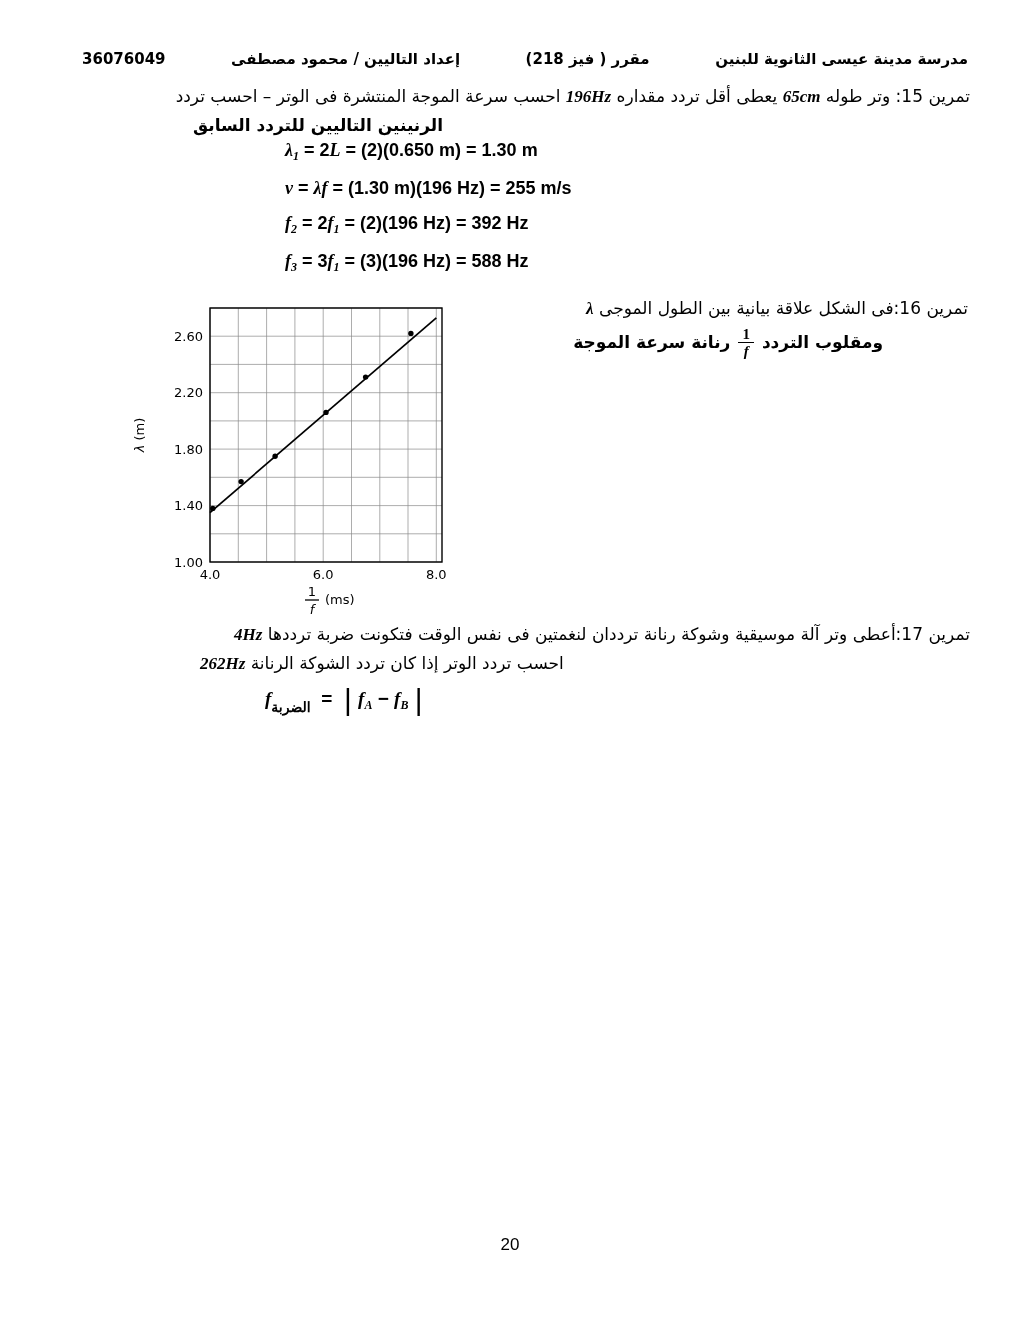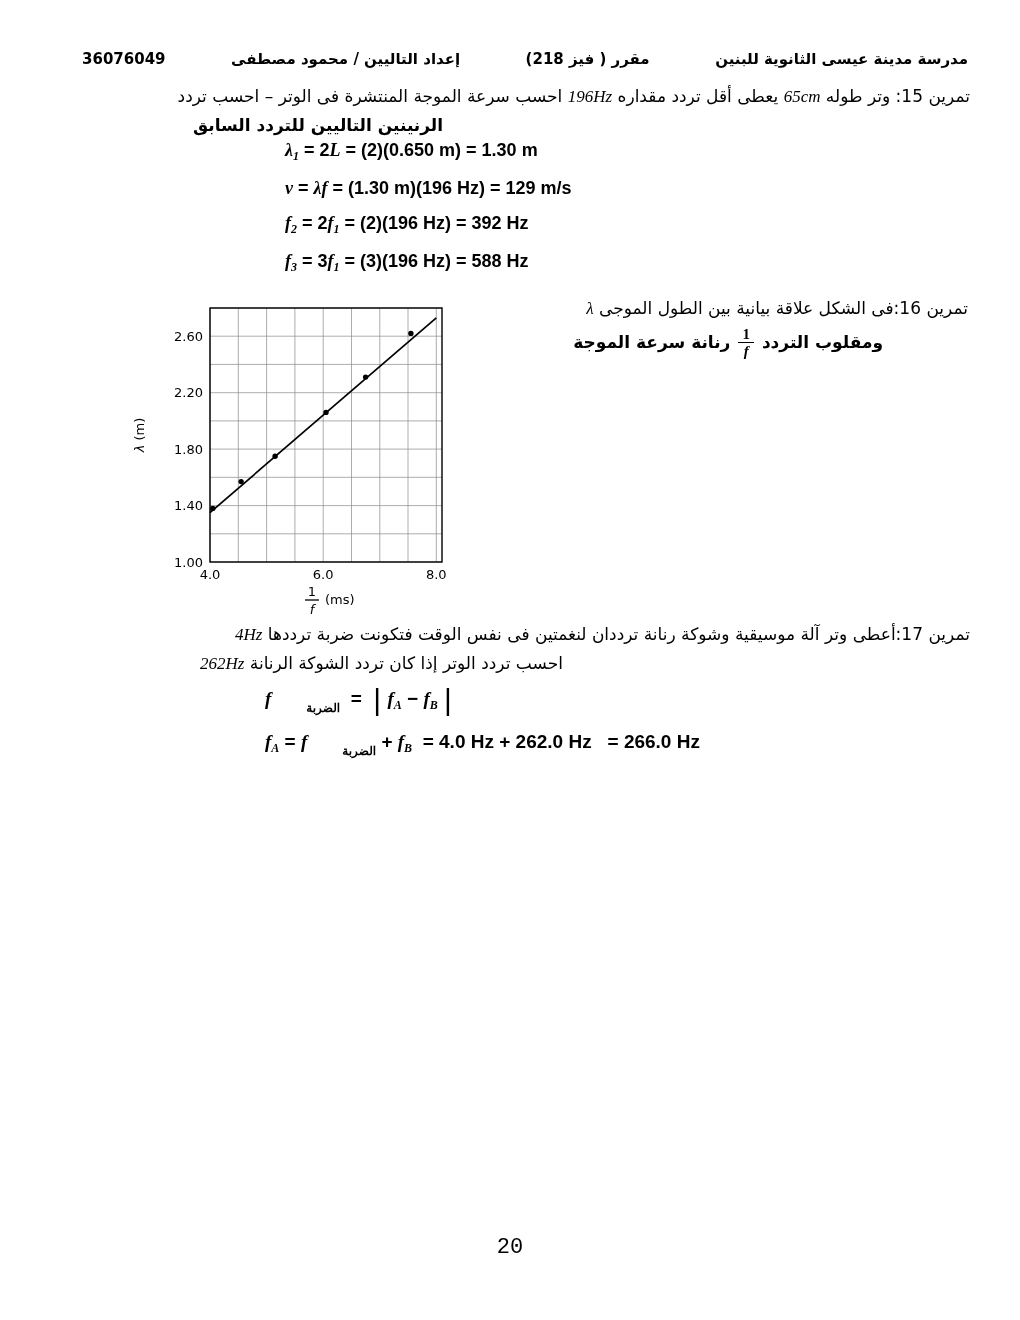--- a/index.html
+++ b/index.html
@@ -13,29 +13,29 @@
     position:absolute;top:50px;left:82px;right:52px;
     display:flex;direction:rtl;justify-content:space-between;align-items:baseline;
     font-size:15px;font-weight:bold;
   }
   
   .artitle{
     direction:rtl;text-align:right;font-weight:bold;font-size:17px;line-height:1.45;
     font-family:"DejaVu Sans",sans-serif;
   }
   .sg-ar{font-weight:normal;}
-  .sg-lat{font-family:"Liberation Serif",serif;font-style:italic;font-weight:normal;}
+  .sg-lat{font-family:"Liberation Serif",serif;font-style:italic;font-weight:bold;}
   
   .eq{
     direction:ltr;text-align:left;font-family:"Liberation Sans",sans-serif;
     font-weight:bold;font-size:18px;white-space:pre;
   }
   .sg-v{font-family:"Liberation Serif",serif;font-style:italic;}
   .sg-s{font-family:"Liberation Serif",serif;font-style:italic;font-size:12px;vertical-align:-4px;}
-  .sg-sa{font-size:12px;vertical-align:-7px;unicode-bidi:isolate;margin-left:35px;}
+  .sg-sa{font-size:14px;vertical-align:-7px;unicode-bidi:isolate;}
   .sg-p{}
   .sg-bar{font-weight:normal;font-size:30px;vertical-align:-5px;line-height:0;padding:0 1px;}
   #eqs15{position:absolute;top:140px;left:285px;}
   #eqs15 .eq{margin-bottom:14px;}
   #eqs17{position:absolute;top:688px;left:265px;}
   #eqs17 .eq{margin-bottom:16px;font-size:19px;}
   
   #ex15-line1{position:absolute;top:84px;left:40px;right:50px;}
   #ex15-line2{position:absolute;top:113px;left:118px;width:400px;text-align:center;}
   
@@ -54,41 +54,41 @@
   .tick{font-family:"DejaVu Sans",sans-serif;font-size:13px;fill:#000;}
   .fit{stroke:#000;stroke-width:1.7;}
   .pt{fill:#000;}
   .fracbar{stroke:#000;stroke-width:1.3;}
   
   #ex17-line1{position:absolute;top:622px;left:40px;right:50px;}
   #ex17-line2{position:absolute;top:651px;left:200px;width:820px;text-align:left;}
   
   #page-number{
     position:absolute;top:1235px;left:0;width:100%;text-align:center;
-    font-family:Liberation Mono, monospace;font-size:22px;
+    font-family:Liberation Sans, sans-serif;font-size:17px;
   }
 </style>
 </head>
 <body>
 
 <div id="page">
 
   <div id="header">
     <span>مدرسة مدينة عيسى الثانوية للبنين</span>
     <span>مقرر ( فيز 218)</span>
     <span>إعداد التاليين /  محمود مصطفى</span>
     <span>36076049</span>
   </div>
 
   <div id="ex15-line1" class="artitle"><span class="sg-ar">تمرين 15: وتر طوله </span><span class="sg-lat">65cm</span><span class="sg-ar"> يعطى أقل تردد مقداره </span><span class="sg-lat">196Hz</span><span class="sg-ar"> احسب سرعة الموجة المنتشرة فى الوتر – احسب تردد</span></div>
   <div id="ex15-line2" class="artitle">الرنينين التاليين للتردد السابق</div>
 
   <div id="eqs15">
     <div class="eq"><span class="sg-v">λ</span><span class="sg-s">1</span><span class="sg-p"> = 2</span><span class="sg-v">L</span><span class="sg-p"> = (2)(0.650 m) = 1.30 m</span></div>
-    <div class="eq"><span class="sg-v">v</span><span class="sg-p"> = </span><span class="sg-v">λf</span><span class="sg-p"> = (1.30 m)(196 Hz) = 129 m/s</span></div>
+    <div class="eq"><span class="sg-v">v</span><span class="sg-p"> = </span><span class="sg-v">λf</span><span class="sg-p"> = (1.30 m)(196 Hz) = 255 m/s</span></div>
     <div class="eq"><span class="sg-v">f</span><span class="sg-s">2</span><span class="sg-p"> = 2</span><span class="sg-v">f</span><span class="sg-s">1</span><span class="sg-p"> = (2)(196 Hz) = 392 Hz</span></div>
     <div class="eq"><span class="sg-v">f</span><span class="sg-s">3</span><span class="sg-p"> = 3</span><span class="sg-v">f</span><span class="sg-s">1</span><span class="sg-p"> = (3)(196 Hz) = 588 Hz</span></div>
   </div>
 
   <div id="ex16-title">
     <div class="artitle"><span class="sg-ar">تمرين 16:فى الشكل علاقة بيانية بين الطول الموجى </span><span class="sg-lat">λ</span></div>
     <div id="ex16-line2" class="artitle">
       <span>ومقلوب التردد</span>
       <span class="frac">
         <span class="num">1</span>
@@ -141,18 +141,17 @@
         <text class="tick" x="184" y="314" text-anchor="middle" font-style="italic">f</text>
         <text class="tick" x="197" y="304">(ms)</text>
       </svg>
   </div>
 
   <div id="ex17-line1" class="artitle"><span class="sg-ar">تمرين 17:أعطى وتر آلة موسيقية وشوكة رنانة ترددان لنغمتين فى نفس الوقت فتكونت ضربة ترددها </span><span class="sg-lat">4Hz</span></div>
   <div id="ex17-line2" class="artitle"><span class="sg-ar">احسب تردد الوتر إذا كان تردد الشوكة الرنانة </span><span class="sg-lat">262Hz</span></div>
 
   <div id="eqs17">
     <div class="eq"><span class="sg-v">f</span><span class="sg-sa">الضربة</span><span class="sg-p">  =  </span><span class="sg-bar">|</span><span class="sg-p"> </span><span class="sg-v">f</span><span class="sg-s">A</span><span class="sg-p"> − </span><span class="sg-v">f</span><span class="sg-s">B</span><span class="sg-p"> </span><span class="sg-bar">|</span></div>
-    <div class="eq"><span class="sg-v">f</span><span class="sg-s">A</span><span class="sg-p"> = </span><span class="sg-v">f</span><span class="sg-sa">الضربة</span><span class="sg-p"> + </span><span class="sg-v">f</span><span class="sg-s">B</span><span class="sg-p">  = 4.0 Hz + 262.0 Hz   = 266.0 Hz</span></div>
   </div>
 
   <div id="page-number">20</div>
 
 </div>
 
 </body></html>

